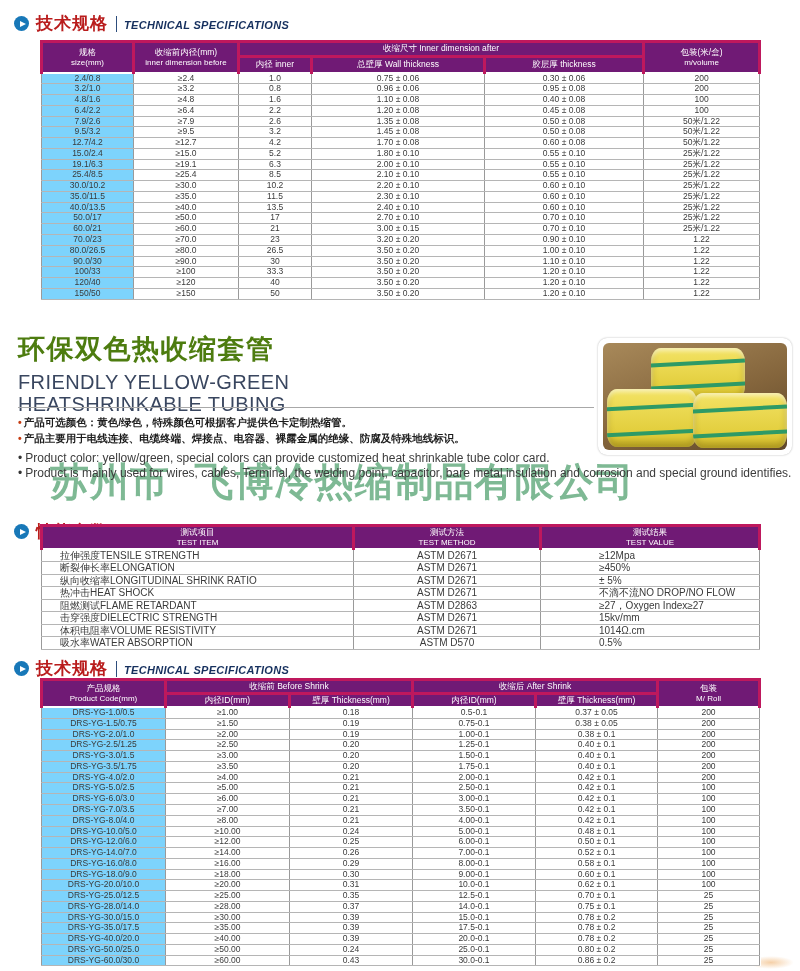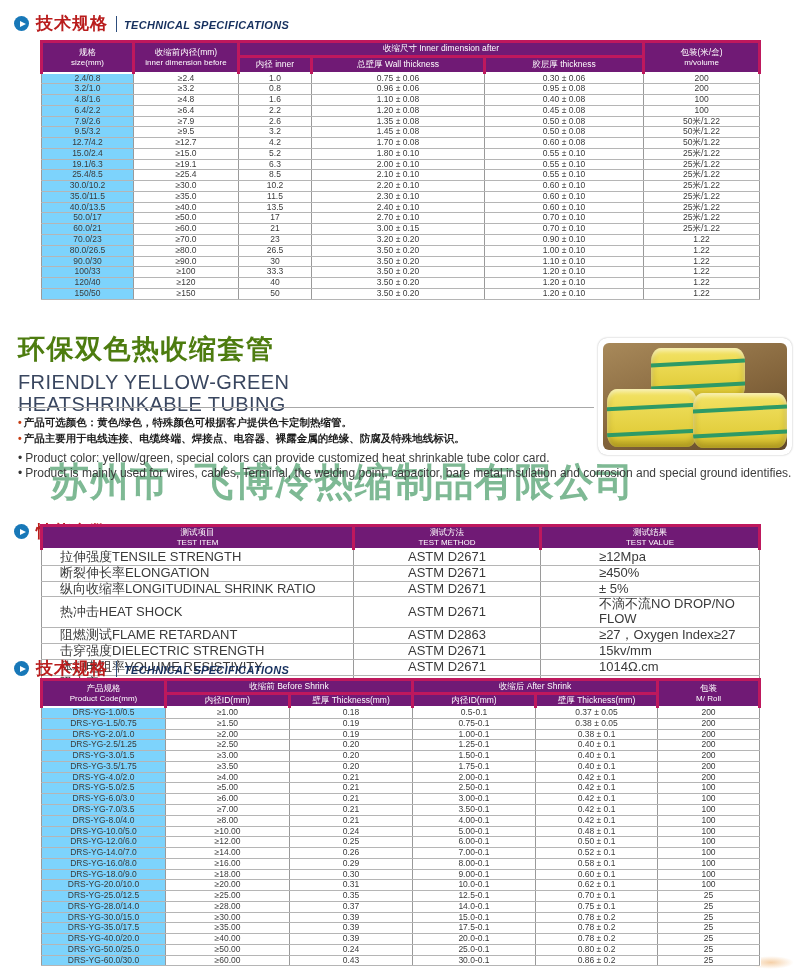--- a/index.html
+++ b/index.html
@@ -23,21 +23,21 @@
   .h-zh { font-size:8.5px; line-height:1.3; }
   .h-en { font-size:8px; line-height:1.2; }
 
   #table1 { top:40px; }
   #table1 thead tr:first-child th { height:15px; }
   #table1 thead tr:last-child th { height:16px; }
   #table1 tbody td { height:10.4px; font-size:8.5px; }
 
   #table2 { top:524px; }
   #table2 thead th { height:23px; }
-  #table2 tbody td { height:11.7px; font-size:13px; background:#fff; }
+  #table2 tbody td { height:11.7px; font-size:10px; background:#fff; }
   #table2 tbody td:nth-child(1) { text-align:left; padding-left:18px; }
   #table2 tbody td:nth-child(3) { text-align:left; padding-left:58px; }
 
   #table3 { top:678px; }
   #table3 thead tr th { height:11.5px; }
   #table3 tbody td { height:10.2px; font-size:8.5px; }
 
   
   #title-block { position:absolute; left:18px; top:331px; z-index:2; }
   .prod-zh { font-size:27px; font-weight:900; color:#4d7c0f; letter-spacing:1.5px; }

